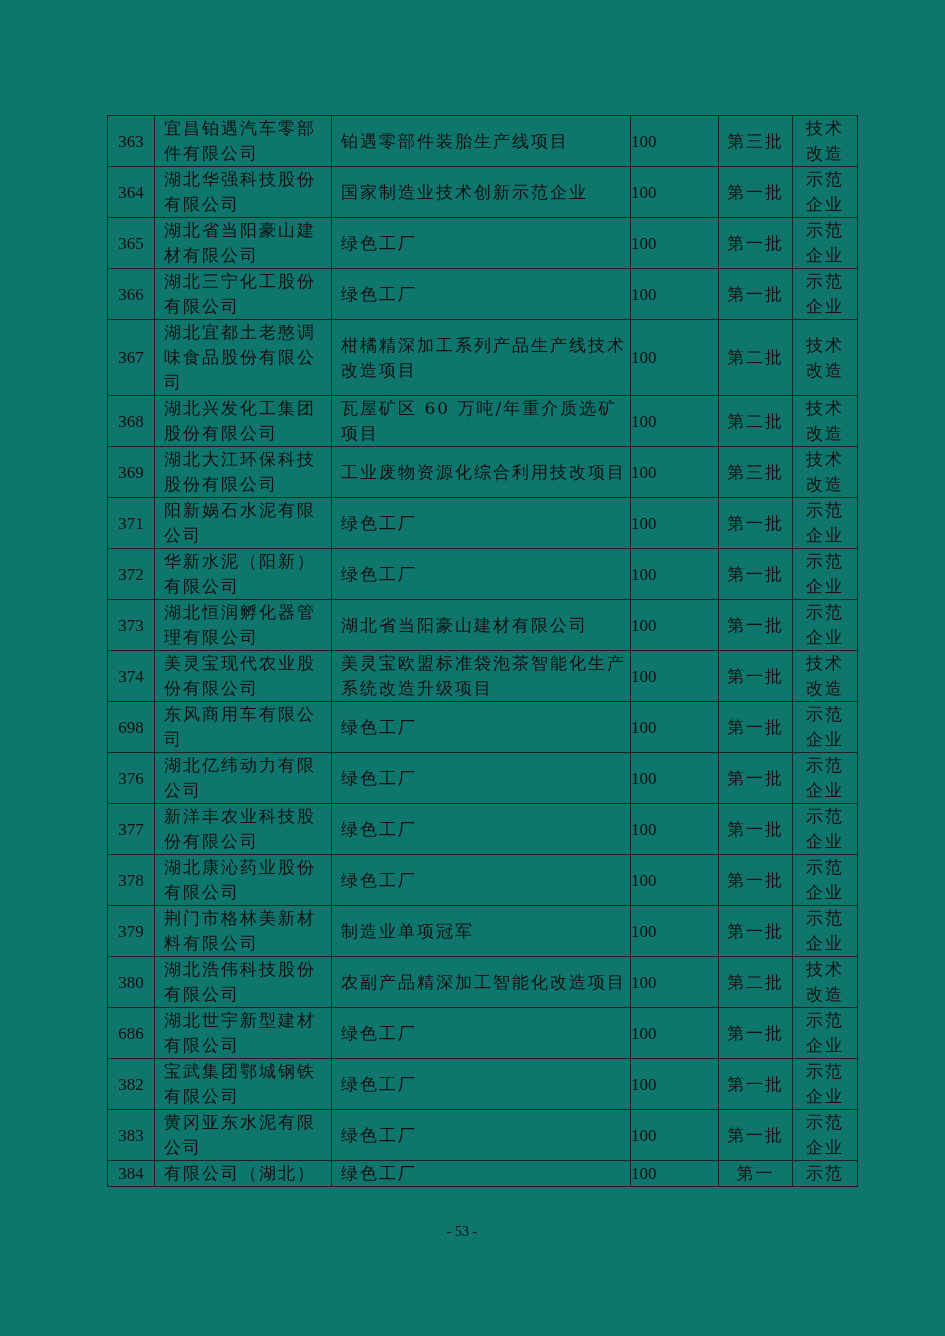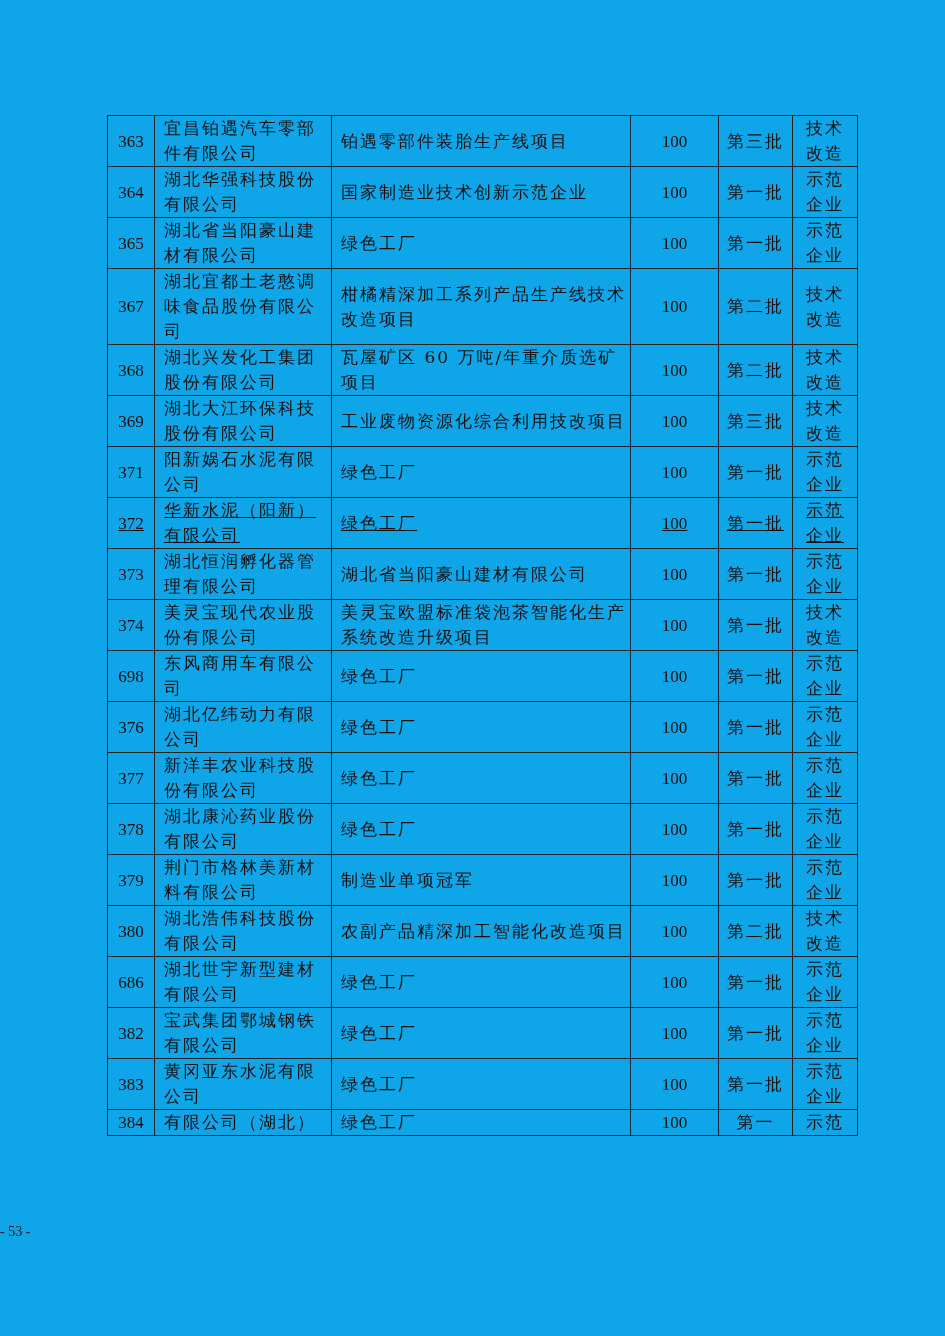--- a/index.html
+++ b/index.html
@@ -1,31 +1,31 @@
 <!DOCTYPE html>
 <html><head>
 <meta charset="utf-8">
 <style>
   html, body { margin: 0; padding: 0; background: #ffffff; }
   body { width: 945px; height: 1336px; position: relative; overflow: hidden;
          font-family: "DejaVu Serif", "Liberation Serif", serif; color: #111; }
-  .page { position: absolute; left: 0; top: 0; width: 945px; height: 1336px; background: #0ea5e9; }
+  .page { position: absolute; left: 0; top: 0; width: 945px; height: 1336px; background: #0f766e; }
   table.grid { position: absolute; left: 107px; top: 115px; border-collapse: collapse;
                table-layout: fixed; width: 732px; }
   table.grid td { border: 1px solid #222; padding: 0; vertical-align: middle;
                   font-size: 17px; line-height: 25px; }
   td.c-no { width: 46px; text-align: center; font-family: "Liberation Serif", serif; font-size: 18px; }
   td.c-name { width: 167px; padding-left: 9px !important; letter-spacing: 2px; }
   td.c-proj { width: 289px; padding-left: 9px !important; letter-spacing: 2px; }
-  td.c-amt { width: 87px; text-align: center; font-family: "Liberation Serif", serif; font-size: 18px; }
+  td.c-amt { width: 87px; text-align: left; font-family: "Liberation Serif", serif; font-size: 18px; }
   td.c-batch { width: 73px; text-align: center; letter-spacing: 2px; }
   td.c-type { width: 64px; text-align: center; letter-spacing: 2px; }
   .cell-text { display: block; word-break: break-all; }
   .c-batch .cell-text, .c-type .cell-text { padding: 0 8px; }
-  .page-number { position: absolute; top: 1224px; left: 0; width: 924px; 
+  .page-number { position: absolute; top: 1224px; left: 0; width: 924px; text-align: center;
                  font-family: "Liberation Serif", serif; font-size: 14px; }
 </style>
 </head>
 <body>
 
 <div class="page">
   <table class="grid">
     <tbody id="table-body">
         <tr style="height: 50px;">
           <td class="c-no">
@@ -80,20 +80,40 @@
           <td class="c-amt">
             <span class="cell-text">100</span>
           </td>
           <td class="c-batch">
             <span class="cell-text">第一批</span>
           </td>
           <td class="c-type">
             <span class="cell-text">示范企业</span>
           </td>
         </tr>
+        <tr style="height: 50px;">
+          <td class="c-no">
+            <span class="cell-text">366</span>
+          </td>
+          <td class="c-name">
+            <span class="cell-text">湖北三宁化工股份有限公司</span>
+          </td>
+          <td class="c-proj">
+            <span class="cell-text">绿色工厂</span>
+          </td>
+          <td class="c-amt">
+            <span class="cell-text">100</span>
+          </td>
+          <td class="c-batch">
+            <span class="cell-text">第一批</span>
+          </td>
+          <td class="c-type">
+            <span class="cell-text">示范企业</span>
+          </td>
+        </tr>
         <tr style="height: 76px;">
           <td class="c-no">
             <span class="cell-text">367</span>
           </td>
           <td class="c-name">
             <span class="cell-text">湖北宜都土老憨调味食品股份有限公司</span>
           </td>
           <td class="c-proj">
             <span class="cell-text">柑橘精深加工系列产品生产线技术改造项目</span>
           </td>
@@ -160,21 +180,21 @@
           <td class="c-amt">
             <span class="cell-text">100</span>
           </td>
           <td class="c-batch">
             <span class="cell-text">第一批</span>
           </td>
           <td class="c-type">
             <span class="cell-text">示范企业</span>
           </td>
         </tr>
-        <tr style="height: 50px; text-decoration: underline;">
+        <tr style="height: 50px;">
           <td class="c-no">
             <span class="cell-text">372</span>
           </td>
           <td class="c-name">
             <span class="cell-text">华新水泥（阳新）有限公司</span>
           </td>
           <td class="c-proj">
             <span class="cell-text">绿色工厂</span>
           </td>
           <td class="c-amt">

